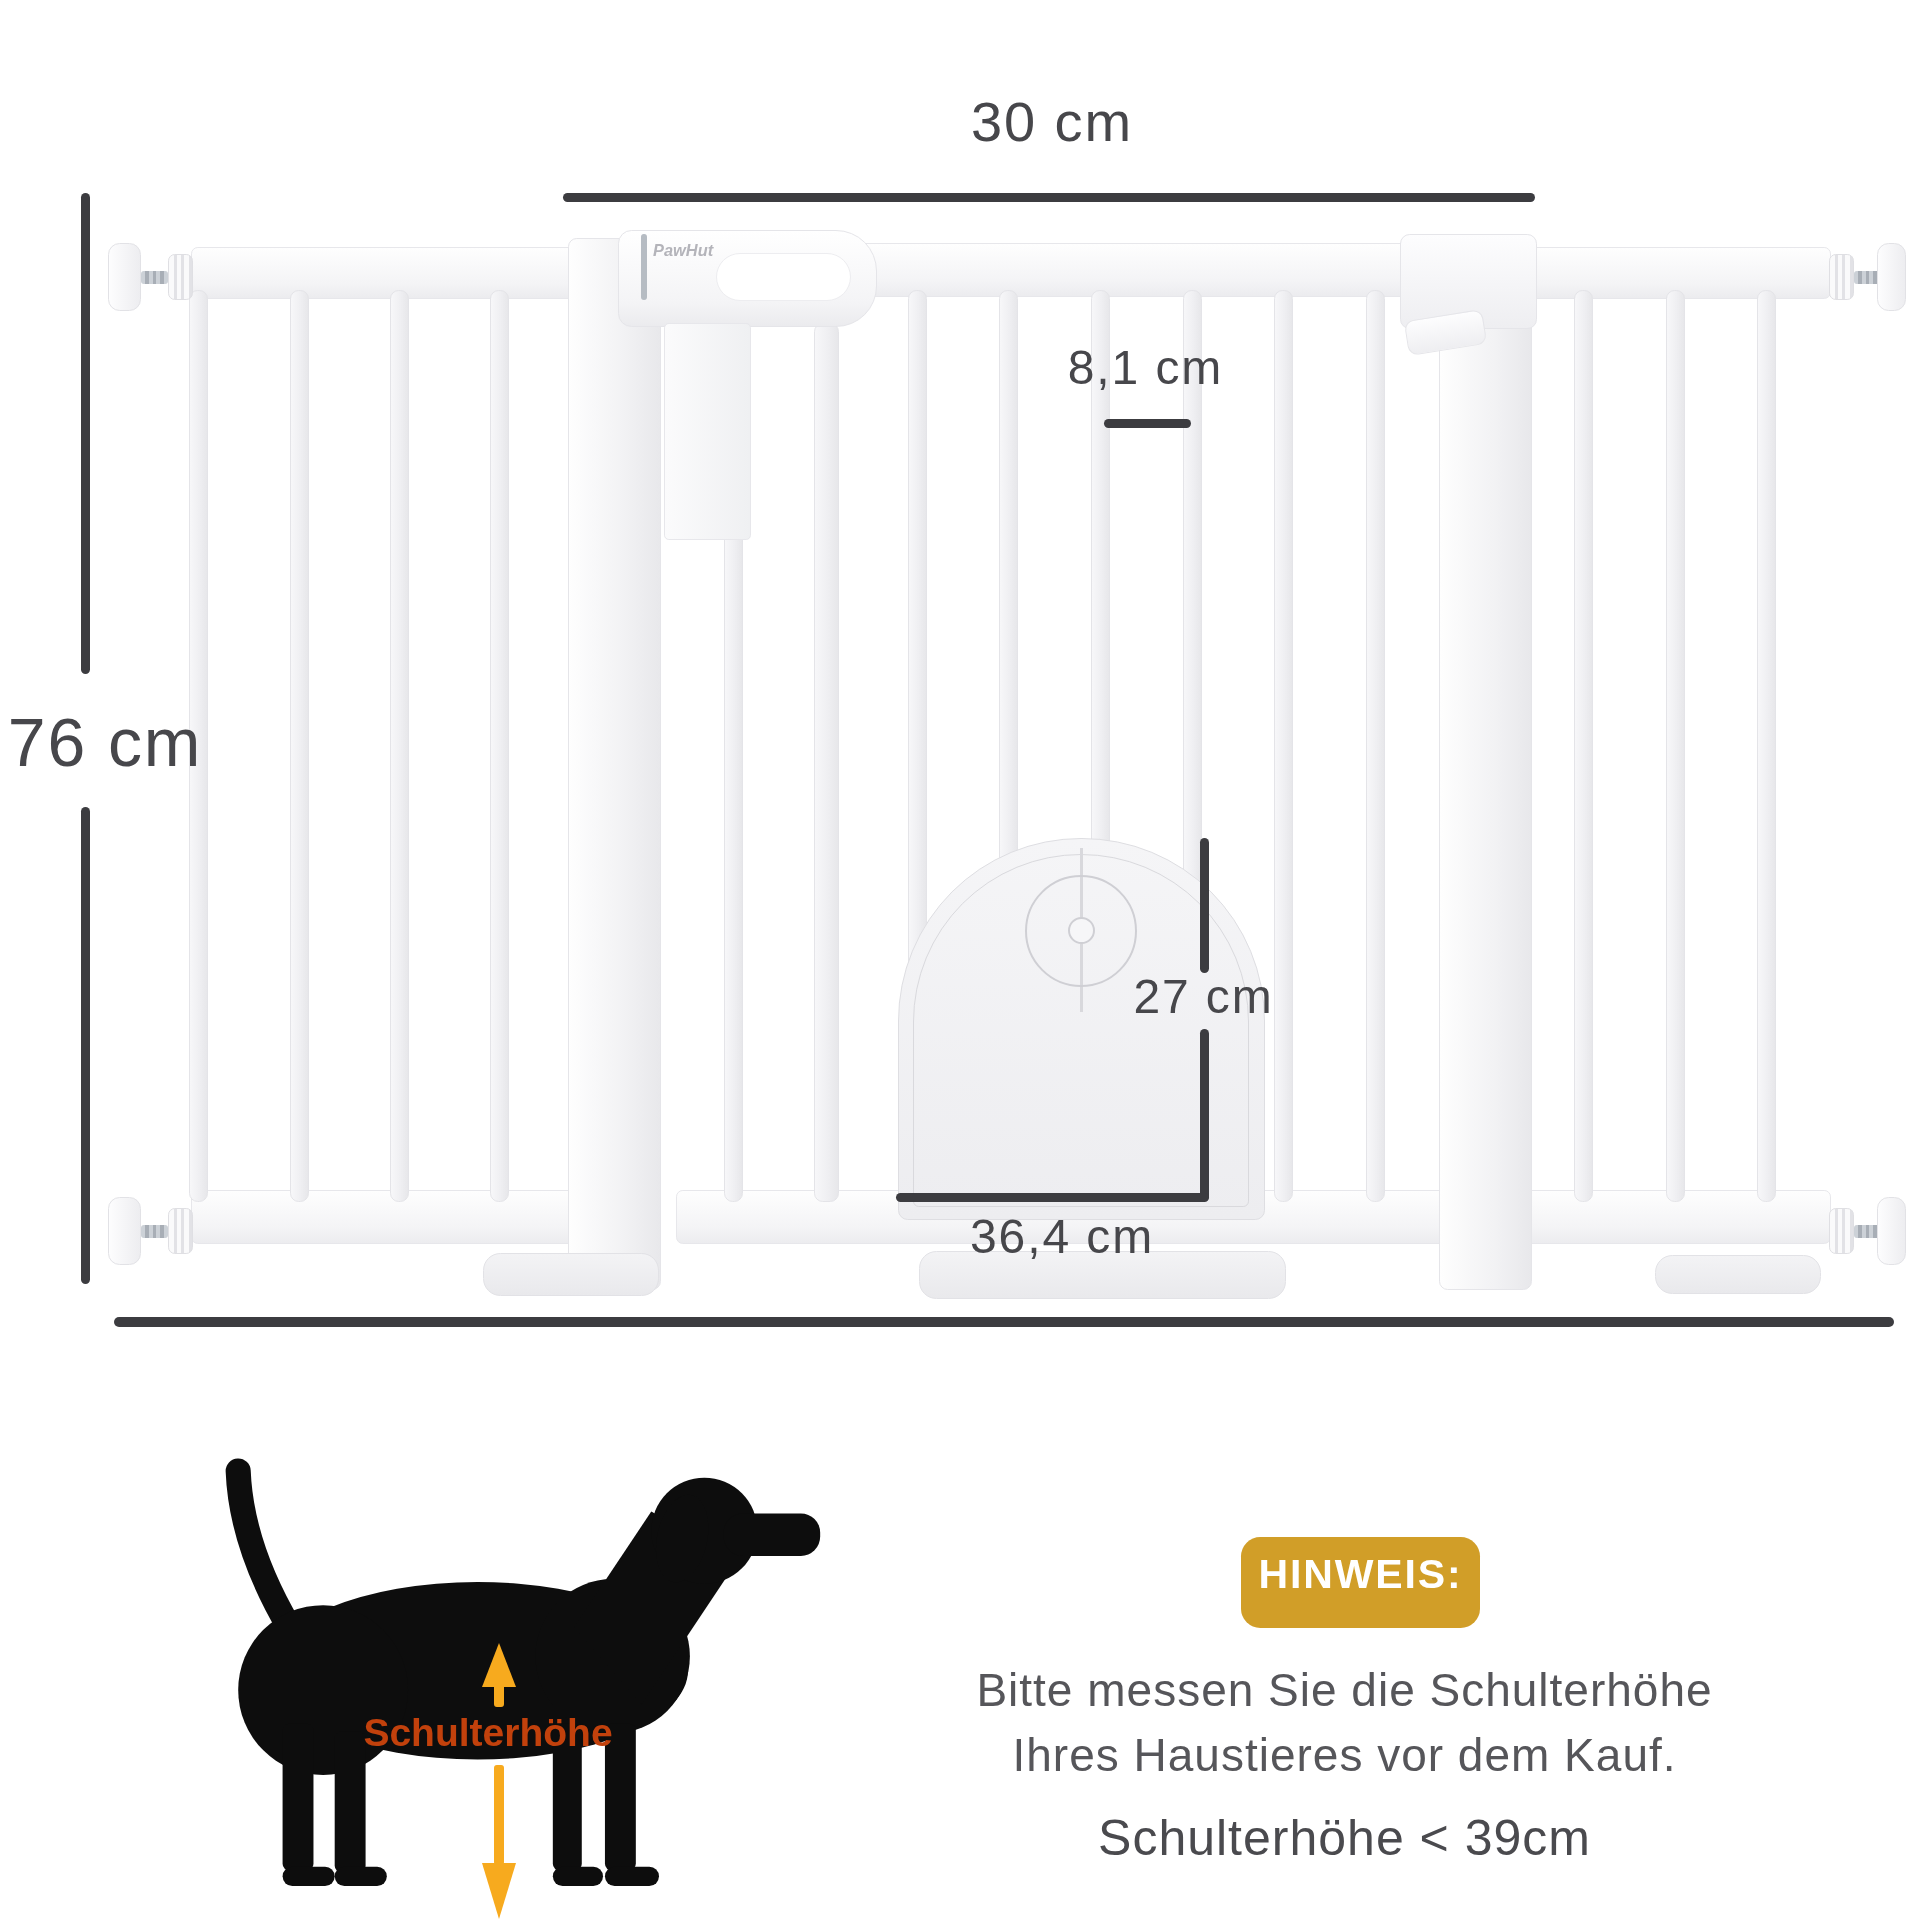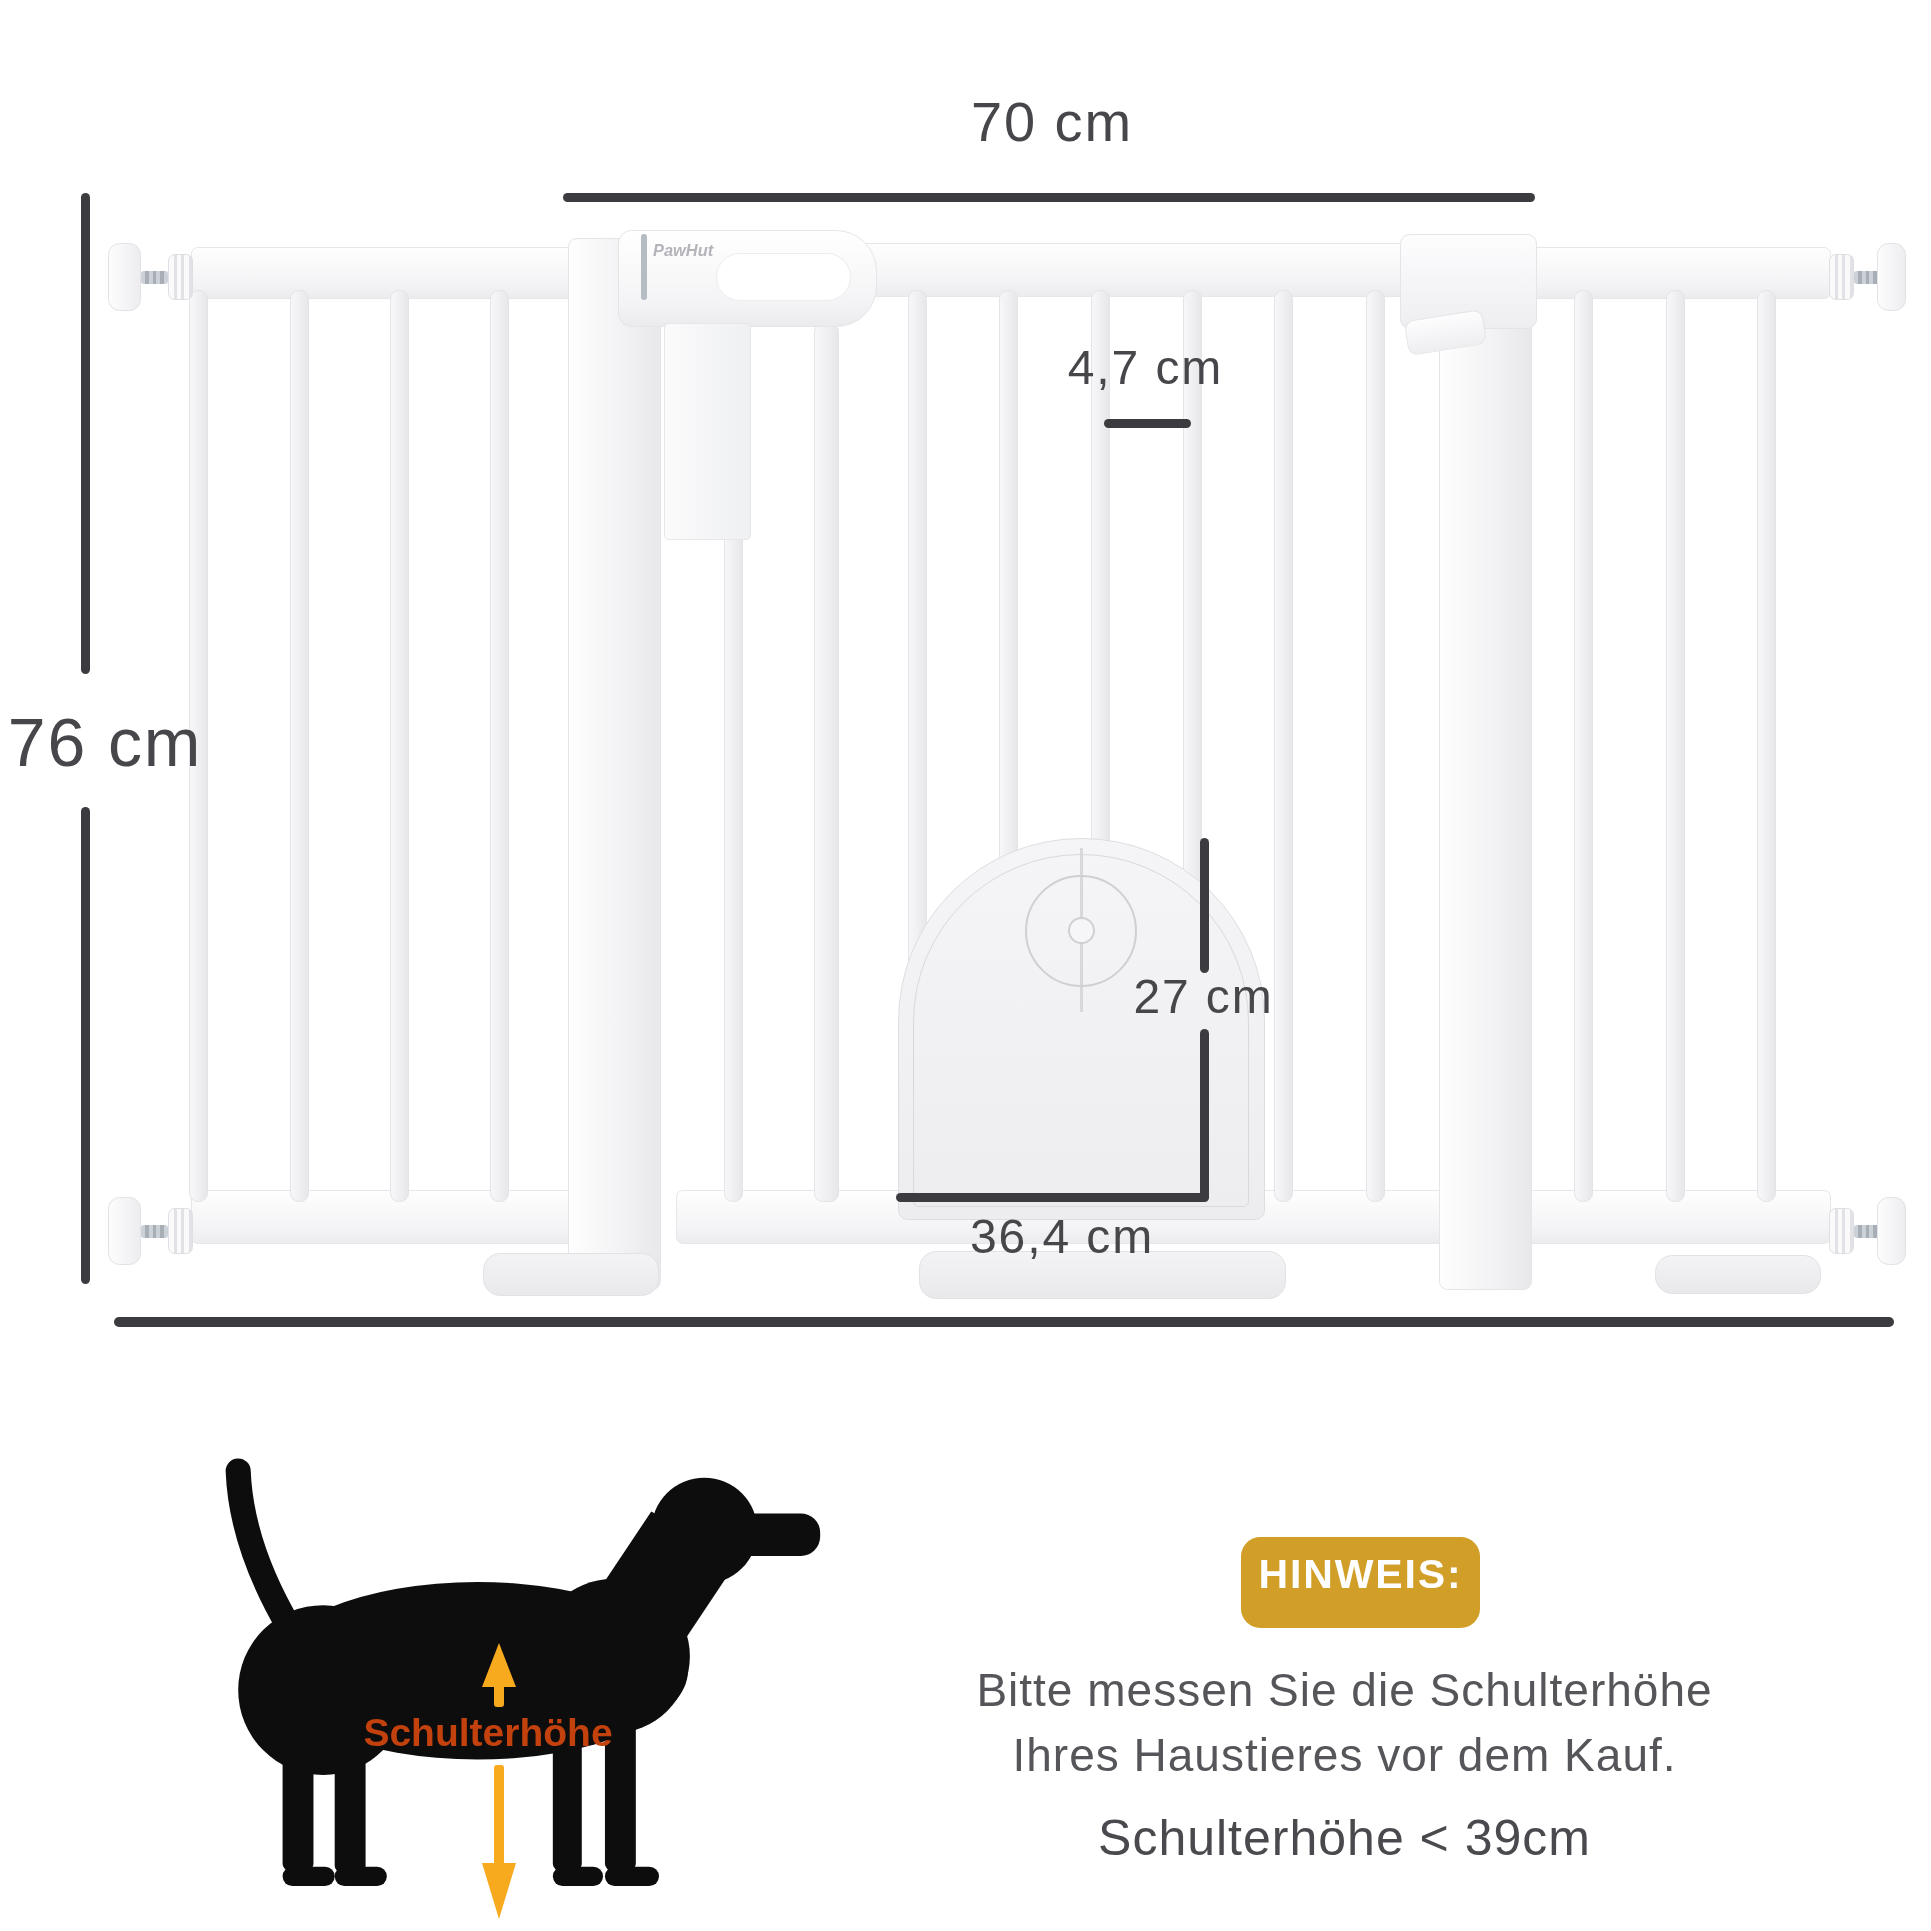--- a/index.html
+++ b/index.html
@@ -120,28 +120,28 @@
     <div class="abs catch" style="left:1400px; top:234px; width:137px; height:95px;"></div>
     <div class="abs catch" style="left:1406px; top:315px; width:79px; height:35px; transform:rotate(-9deg);"></div>
 
     <div class="abs seam" style="left:1080px; top:848px; width:2.9px; height:164px;"></div>
     <div class="abs petdoor" style="left:898px; top:838px; width:367px; height:382px;"></div>
     <div class="abs petdoor-inner" style="left:913px; top:854px; width:336px; height:353px;"></div>
     <div class="abs lock-ring" style="left:1025px; top:875px; width:112px; height:112px;"></div>
     <div class="abs lock-ring" style="left:1068px; top:917px; width:27px; height:27px; background:#f6f6f8;"></div>
   </div>
 
-  <div class="abs dim-label" style="left:917px; top:89px; width:270px; font-size:56px;">70 cm</div>
+  <div class="abs dim-label" style="left:917px; top:89px; width:270px; font-size:56px;">30 cm</div>
   <div class="abs dim-line" style="left:563px; top:193px; width:972px; height:8.7px;"></div>
 
   <div class="abs dim-line" style="left:81px; top:193px; width:8.7px; height:481px;"></div>
   <div class="abs dim-label" style="left:7.7px; top:703px; width:170px; font-size:68px;">76 cm</div>
   <div class="abs dim-line" style="left:81px; top:807px; width:8.7px; height:477px;"></div>
 
-  <div class="abs dim-label" style="left:1025px; top:340px; width:241px; font-size:48px;">4,7 cm</div>
+  <div class="abs dim-label" style="left:1025px; top:340px; width:241px; font-size:48px;">8,1 cm</div>
   <div class="abs dim-line" style="left:1104px; top:419px; width:87px; height:8.7px;"></div>
 
   <div class="abs dim-line" style="left:1200px; top:838px; width:8.7px; height:135px;"></div>
   <div class="abs dim-label" style="left:1083px; top:969px; width:241px; font-size:48px;">27 cm</div>
   <div class="abs dim-line" style="left:1200px; top:1029px; width:8.7px; height:172px;"></div>
 
   <div class="abs dim-line" style="left:896px; top:1193px; width:313px; height:8.7px;"></div>
   <div class="abs dim-label" style="left:927px; top:1209px; width:270px; font-size:48px;">36,4 cm</div>
 
   <div class="abs dim-line" style="left:114px; top:1317px; width:1780px; height:9.7px;"></div>

